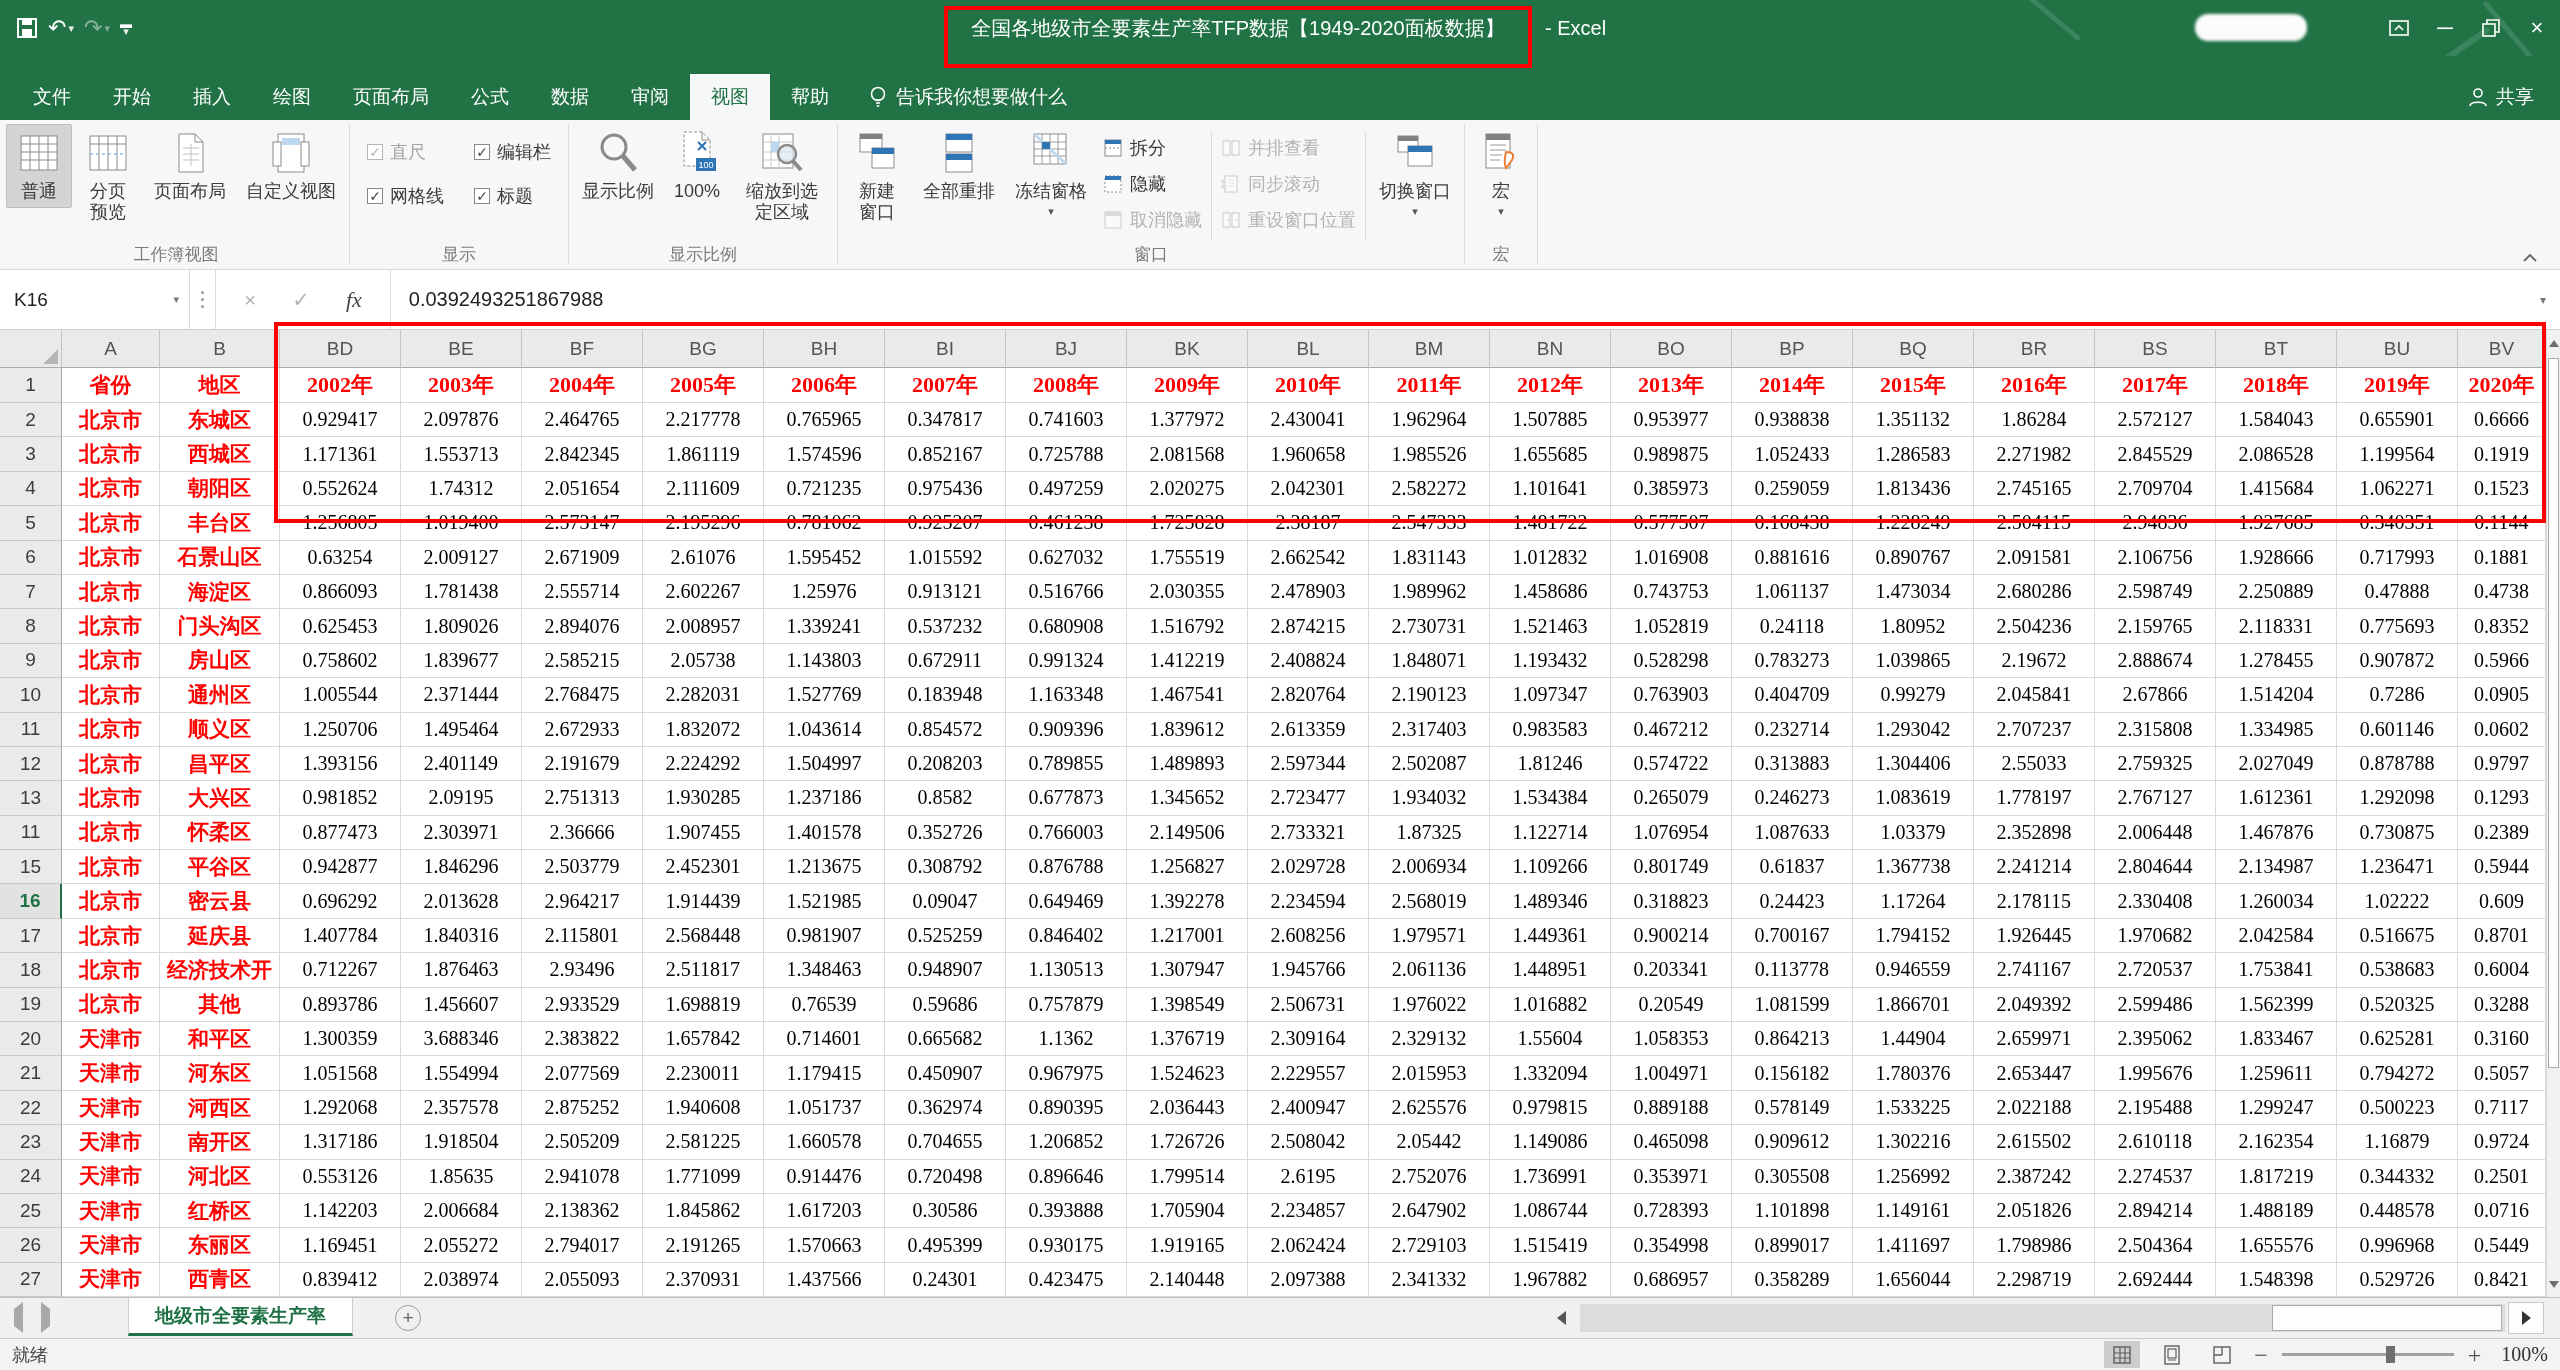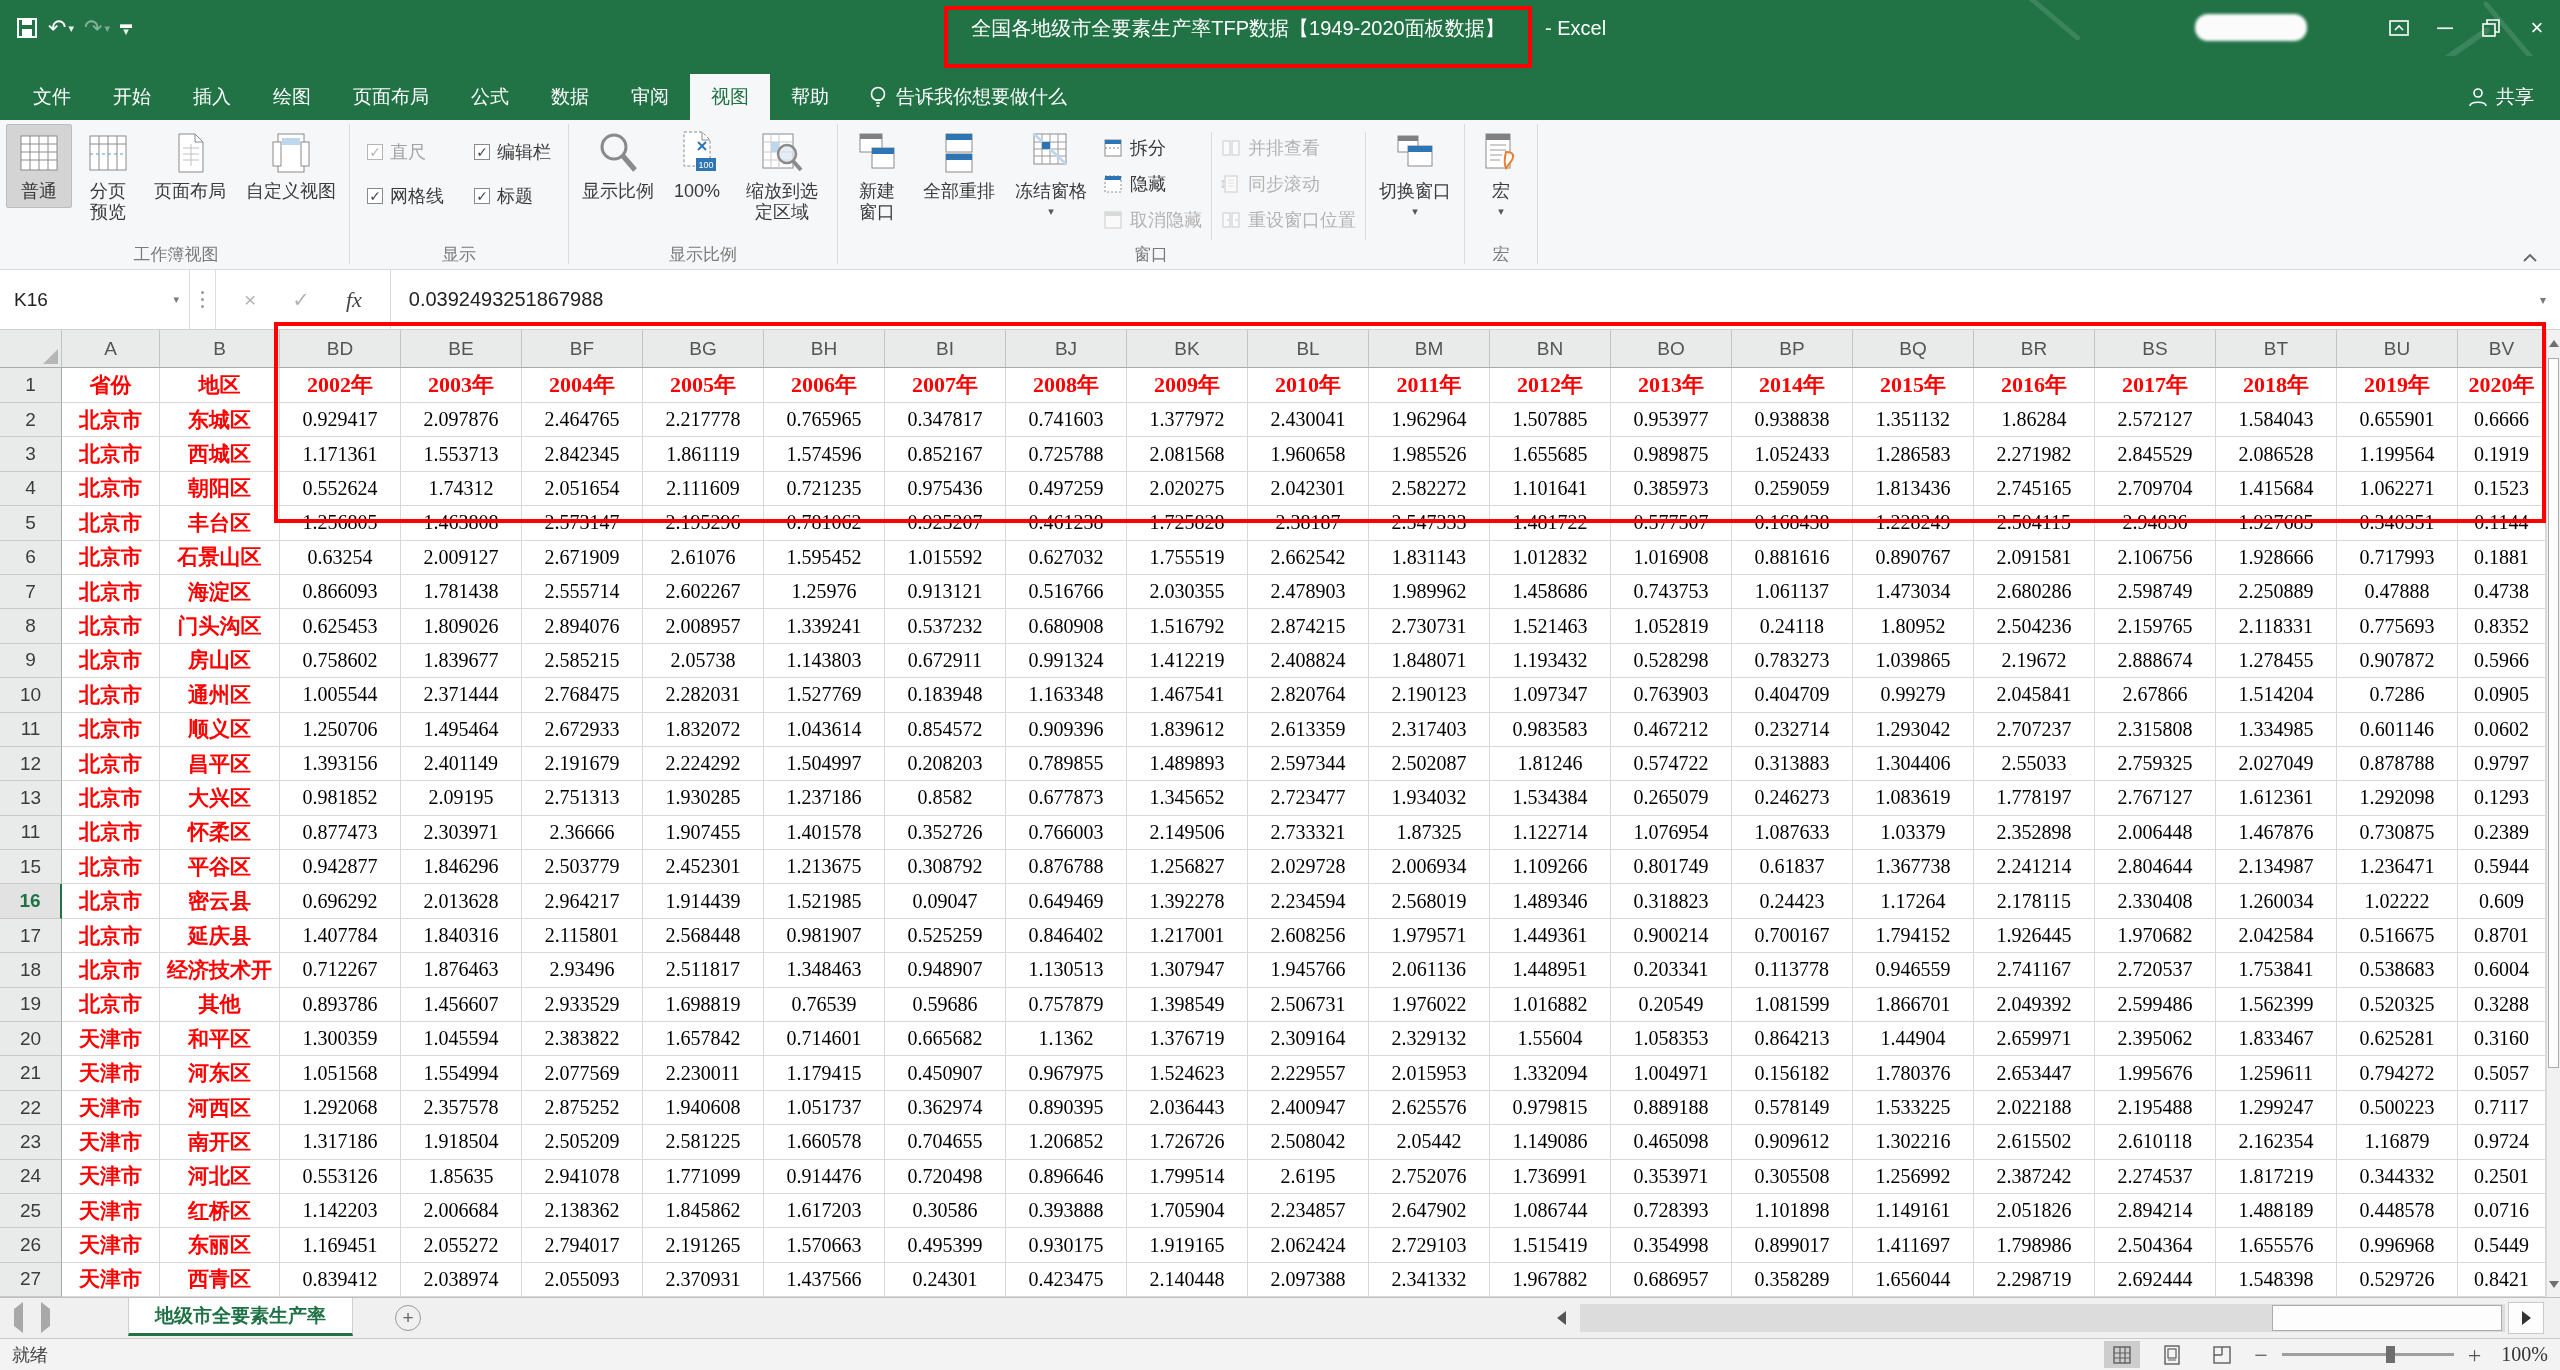--- a/index.html
+++ b/index.html
@@ -566,21 +566,21 @@
         <div class="gc" style="width: 121px;">2.709704</div>
         <div class="gc" style="width: 121px;">1.415684</div>
         <div class="gc" style="width: 121px;">1.062271</div>
         <div class="gc" style="width: 88px;">0.1523</div>
       </div>
       <div class="grow" style="height: 34.4px;">
         <div class="gut">5</div>
         <div class="gc red" style="width: 98px;">北京市</div>
         <div class="gc red" style="width: 120px;">丰台区</div>
         <div class="gc" style="width: 121px;">1.256805</div>
-        <div class="gc" style="width: 121px;">1.463808</div>
+        <div class="gc" style="width: 121px;">1.019400</div>
         <div class="gc" style="width: 121px;">2.573147</div>
         <div class="gc" style="width: 121px;">2.195296</div>
         <div class="gc" style="width: 121px;">0.781062</div>
         <div class="gc" style="width: 121px;">0.925207</div>
         <div class="gc" style="width: 121px;">0.461238</div>
         <div class="gc" style="width: 121px;">1.725828</div>
         <div class="gc" style="width: 121px;">2.38187</div>
         <div class="gc" style="width: 121px;">2.547333</div>
         <div class="gc" style="width: 121px;">1.481722</div>
         <div class="gc" style="width: 121px;">0.577507</div>
@@ -926,21 +926,21 @@
         <div class="gc" style="width: 121px;">2.599486</div>
         <div class="gc" style="width: 121px;">1.562399</div>
         <div class="gc" style="width: 121px;">0.520325</div>
         <div class="gc" style="width: 88px;">0.3288</div>
       </div>
       <div class="grow" style="height: 34.4px;">
         <div class="gut">20</div>
         <div class="gc red" style="width: 98px;">天津市</div>
         <div class="gc red" style="width: 120px;">和平区</div>
         <div class="gc" style="width: 121px;">1.300359</div>
-        <div class="gc" style="width: 121px;">1.045594</div>
+        <div class="gc" style="width: 121px;">3.688346</div>
         <div class="gc" style="width: 121px;">2.383822</div>
         <div class="gc" style="width: 121px;">1.657842</div>
         <div class="gc" style="width: 121px;">0.714601</div>
         <div class="gc" style="width: 121px;">0.665682</div>
         <div class="gc" style="width: 121px;">1.1362</div>
         <div class="gc" style="width: 121px;">1.376719</div>
         <div class="gc" style="width: 121px;">2.309164</div>
         <div class="gc" style="width: 121px;">2.329132</div>
         <div class="gc" style="width: 121px;">1.55604</div>
         <div class="gc" style="width: 121px;">1.058353</div>

